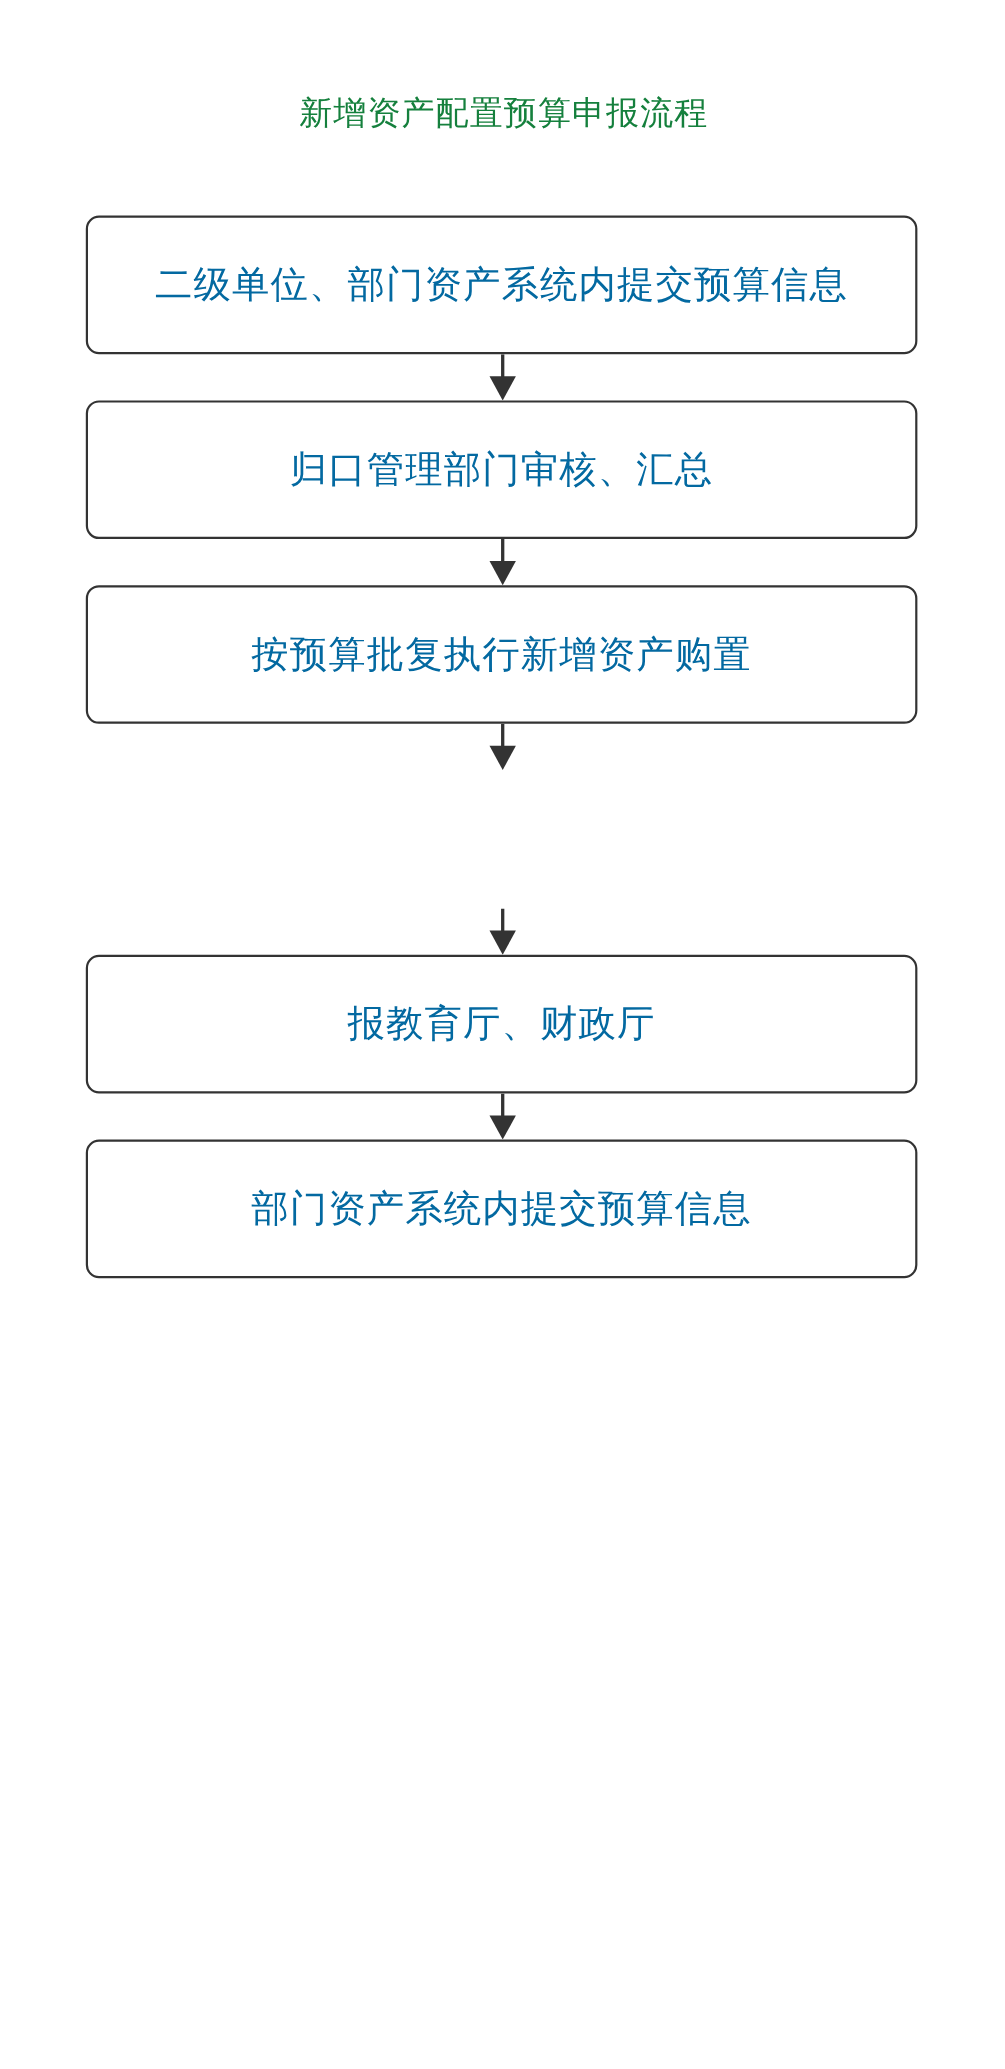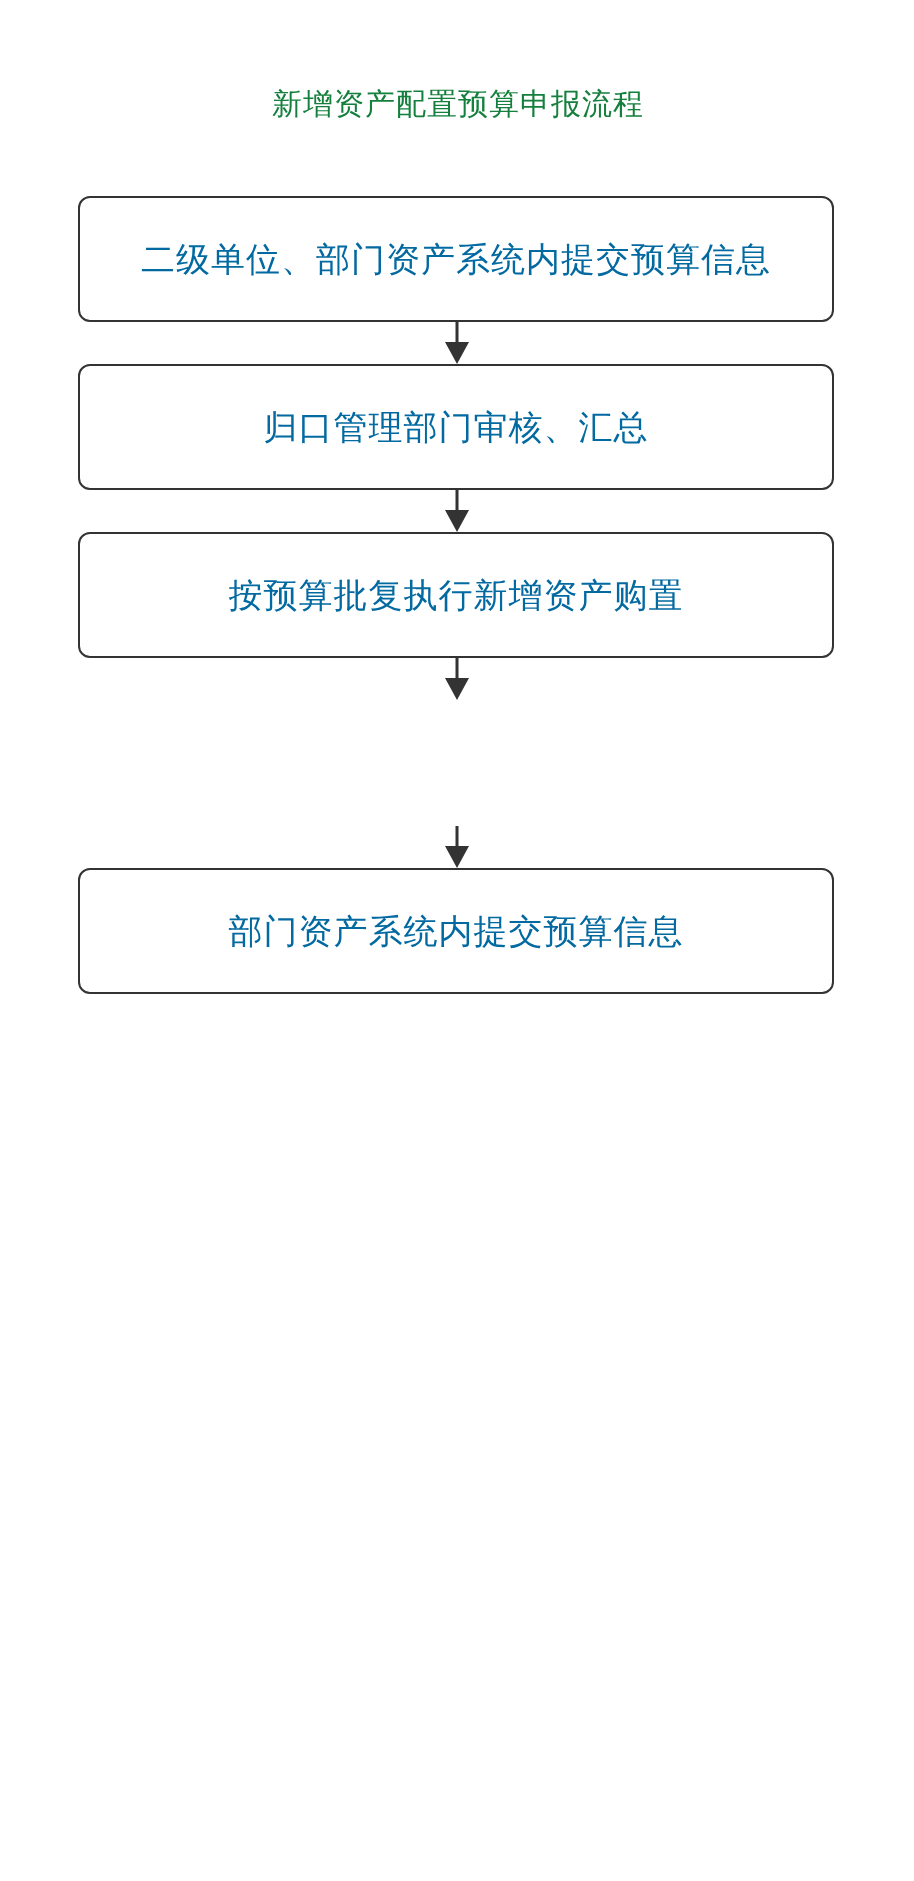--- a/index.html
+++ b/index.html
@@ -137,20 +137,31 @@
 
     <div class="flow-row">
       <div class="flow-connector">
         <svg viewBox="0 0 914 42" xmlns="http://www.w3.org/2000/svg">
           <line x1="457" y1="0" x2="457" y2="30" stroke="#333333" stroke-width="3"></line>
           <polygon points="457,42 445,20 469,20" fill="#333333"></polygon>
         </svg>
       </div>
     </div>
 
+    <div class="flow-row">
+      <div class="flow-node">
+        <span class="flow-node-label">报教育厅、财政厅</span>
+      </div>
+      <div class="flow-connector">
+        <svg viewBox="0 0 914 42" xmlns="http://www.w3.org/2000/svg">
+          <line x1="457" y1="0" x2="457" y2="30" stroke="#333333" stroke-width="3"></line>
+          <polygon points="457,42 445,20 469,20" fill="#333333"></polygon>
+        </svg>
+      </div>
+    </div>
 
     <div class="flow-row">
       <div class="flow-node">
         <span class="flow-node-label">部门资产系统内提交预算信息</span>
       </div>
     </div>
 
   </div>
 </div>
 

